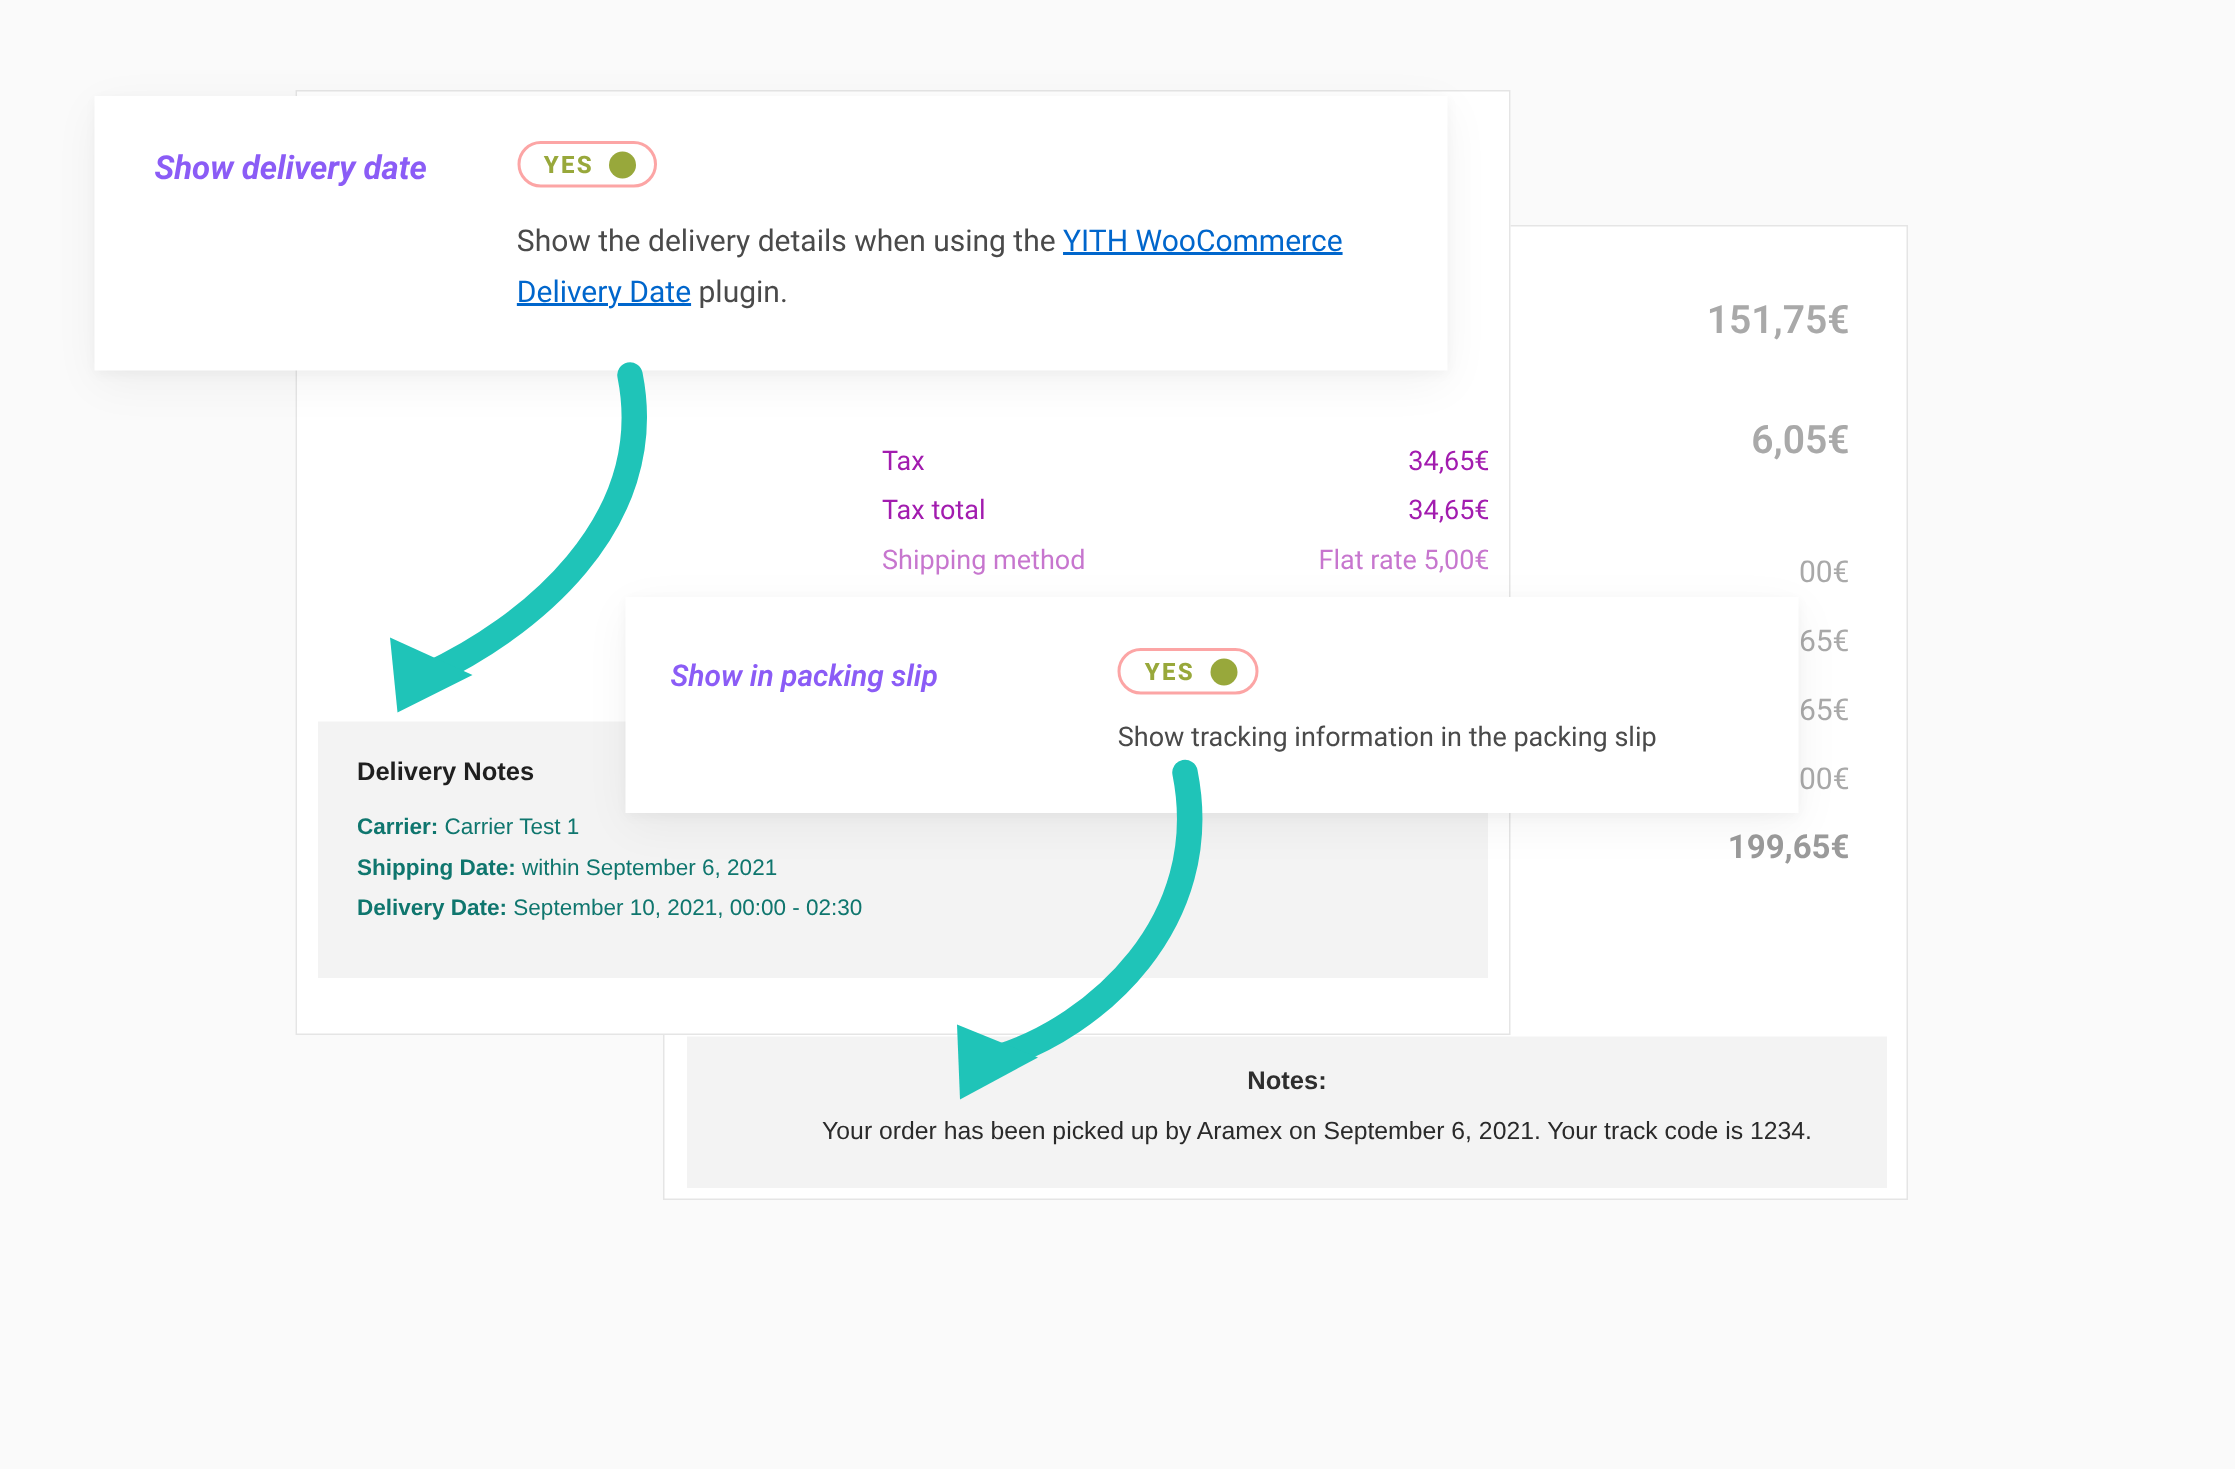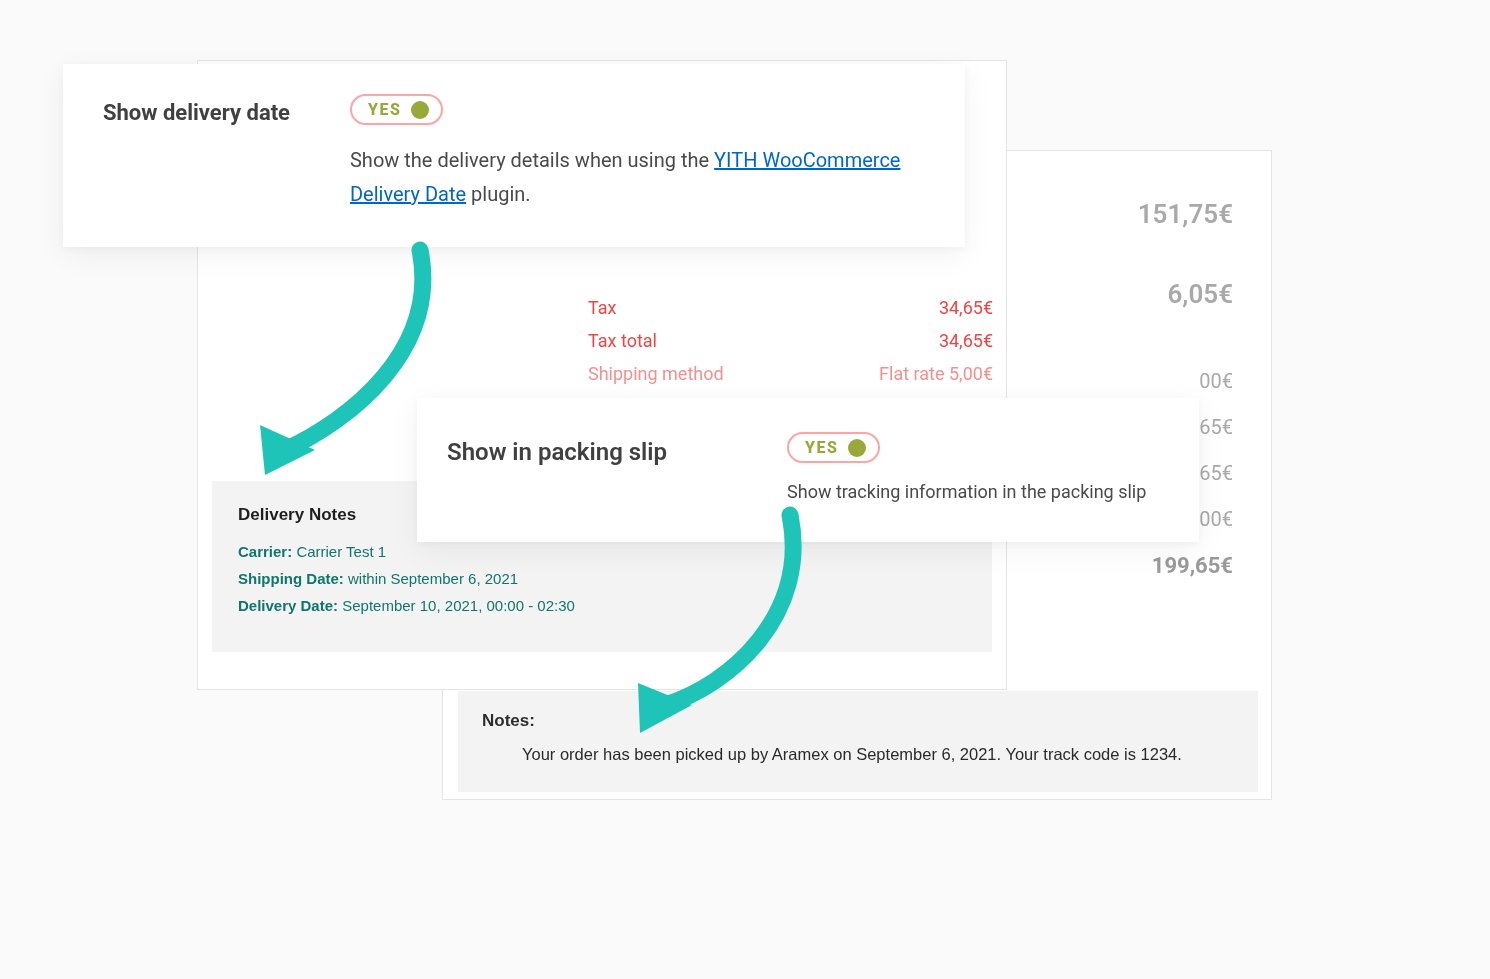--- a/index.html
+++ b/index.html
@@ -28,21 +28,21 @@
     left: 442px;
     top: 150px;
     width: 830px;
     height: 650px;
   }
 
   .muted-row {
     display: flex;
     justify-content: space-between;
     font-size: 18px;
-    color: #ef4444;
+    color: #a21caf;
     padding: 6px 0;
   }
   .muted-row .val { text-align: right; }
 
   .panel-left-inner {
     position: absolute;
     left: 390px; top: 230px; width: 405px;
   }
 
   .panel-right-inner {
@@ -64,23 +64,24 @@
     padding: 30px 40px 36px 40px;
     display: flex;
     gap: 60px;
   }
   .card-1 { left: 63px;  top: 64px;  width: 902px; }
   .card-2 { left: 417px; top: 398px; width: 782px; padding:34px 30px 34px 30px; gap:120px;}
 
   .card .label {
     font-size: 22px;
     font-weight: 700;
-    color: #404040;
+    color: #8b5cf6;
     padding-top: 6px;
     white-space: nowrap;
+    font-style: italic;
   }
   .card .body { flex: 1; }
   .card .desc {
     font-size: 20px;
     color: #4a4a4a;
     line-height: 1.7;
     margin-top: 18px;
   }
   .card .desc a { color: #0066cc; text-decoration: underline; }
 
@@ -98,21 +99,21 @@
     color: #98a83b;
     font-weight: 800;
     font-size: 16px;
     letter-spacing: 1.5px;
   }
   .toggle .dot {
     width: 18px; height: 18px; border-radius: 50%;
     background: #98a83b;
   }
 
-  .card-2 .label { font-size: 24px; font-weight:600;}
+  .card-2 .label { font-size: 20px; font-weight:600;}
   .card-2 .desc { font-size: 18px; margin-top:14px;}
 
   
   .delivery-notes {
     position: absolute;
     left: 212px; top: 481px;
     width: 780px;
     background: #f3f3f3;
     padding: 24px 26px 28px;
     font-family: Verdana, Geneva, sans-serif;
@@ -126,20 +127,21 @@
   .delivery-notes .line b { font-weight: 700; }
 
   
   .notes {
     position: absolute;
     left: 458px; top: 691px;
     width: 800px;
     background: #f3f3f3;
     padding: 20px 24px 28px;
     font-family: Verdana, Geneva, sans-serif;
+    text-align: center;
   }
   .notes h3 { font-size: 17px; font-weight:700; margin-bottom: 14px; }
   .notes p  { font-size: 16.5px; color:#2a2a2a; padding-left: 40px;}
 
   
   .arrow { position: absolute; pointer-events: none; }
   .arrow path { fill: none; stroke: #1fc4b8; stroke-width: 17; stroke-linecap: round; }
   .arrow .head { fill: #1fc4b8; stroke: none; }
 
 </style>

